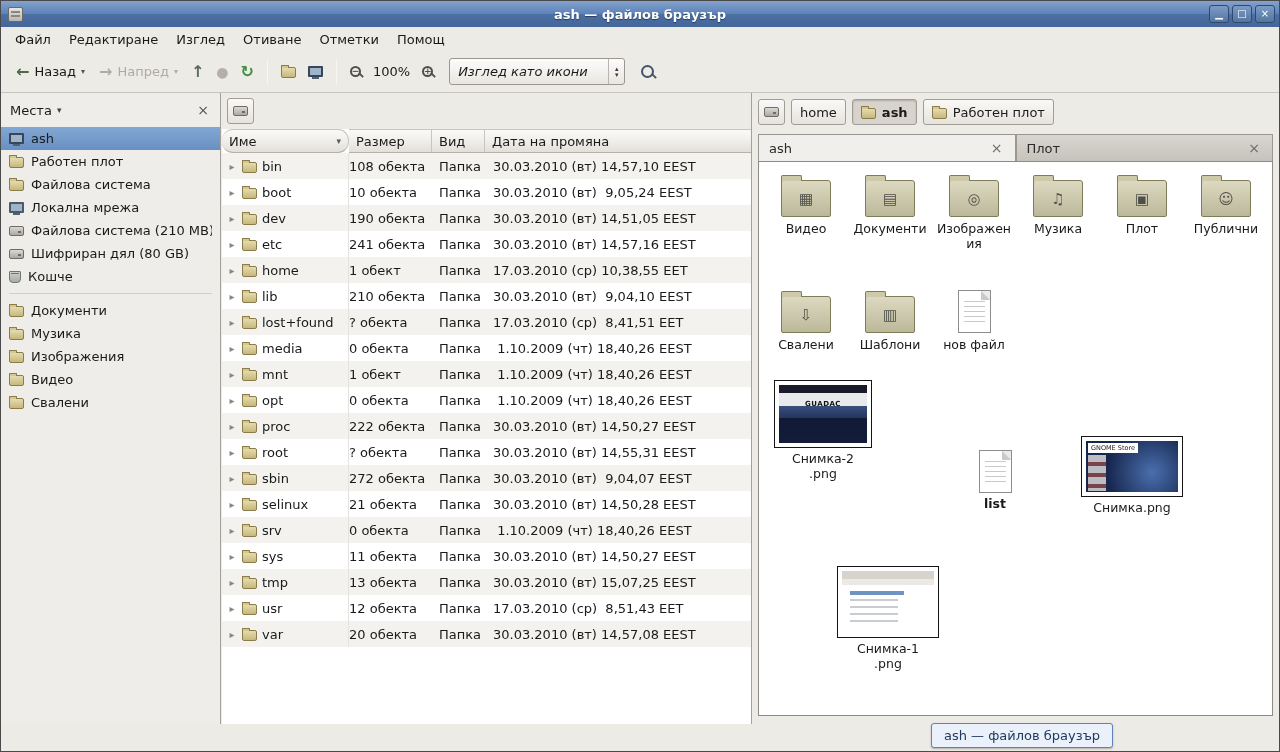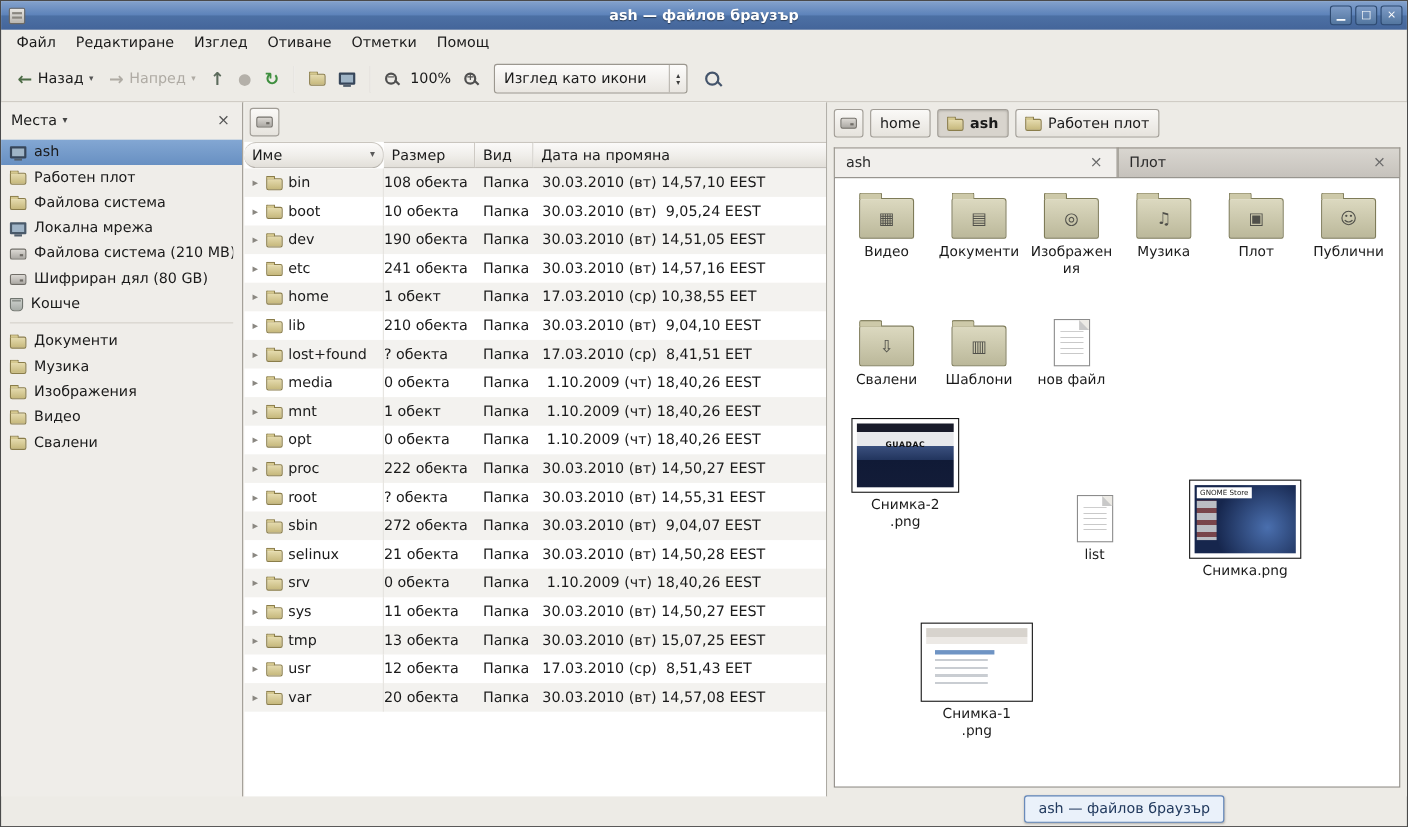--- a/index.html
+++ b/index.html
@@ -40,21 +40,21 @@
   .lens { position:relative; width:11px; height:11px; border:2px solid #4F4F4F; border-radius:50%;
     display:inline-flex; align-items:center; justify-content:center; }
   .lens::after { content:""; position:absolute; width:6px; height:2px; background:#4F4F4F;
     right:-5px; bottom:-1px; transform:rotate(45deg); }
   .lens .sign { font-size:9px; line-height:9px; font-weight:bold; color:#4F4F4F; font-style:normal; }
   .lens.big { width:13px; height:13px; border-color:#44546B; }
   .lens.big::after { background:#44546B; }
   .zoom-label { margin:0 6px; }
   .combo { display:flex; align-items:center; height:27px; width:176px; margin-left:10px;
     background:linear-gradient(#FDFCFB,#E9E6E1); border:1px solid #9B978F; border-radius:3px; padding-left:8px; }
-  .combo-value { flex:1; }
+  .combo-value { flex:1;font-style:italic; }
   .combo-arrows { width:16px; border-left:1px solid #B9B5AE; align-self:stretch; display:flex;
     flex-direction:column; align-items:center; justify-content:center; }
   .combo-arrows span { font-size:7px; line-height:6px; color:#3a3a3a; }
 
   
   .sidebar { position:absolute; top:92px; left:0; width:220px; bottom:27px; background:#EFEDE9;
     border-right:1px solid #A5A19A; }
   .sidebar-header { height:34px; display:flex; align-items:center; padding:0 9px; gap:5px; }
   .sidebar-header .dd { font-size:9px; color:#444; }
   .side-close { margin-left:auto; color:#555; font-size:14px; line-height:14px; padding:0 2px; }
@@ -141,34 +141,34 @@
   .big-icon[data-kind="file-icon"]::after { content:""; position:absolute; left:5px; right:5px; top:10px; bottom:6px;
     background:repeating-linear-gradient(180deg,#C9C9C9 0 1px,transparent 1px 5px); }
 
   .thumb, .plainfile { position:absolute; display:flex; flex-direction:column; align-items:center; gap:4px; }
   .frame { background:#fff; border:1px solid #141414; padding:4px; }
   .timg { display:block; position:relative; }
   .timg-guadec { width:88px; height:58px;
     background:linear-gradient(180deg,#191B2A 0%,#191B2A 13%,#E8E9EC 13%,#E8E9EC 36%,#3A4F7D 36%,#22355E 57%,#101A36 57%,#131C38 100%);text-decoration:underline; }
   .timg-guadec .ovl { position:absolute; top:15px; left:50%; transform:translateX(-50%);
     font-size:7px; font-weight:bold; color:#111; letter-spacing:.5px; white-space:nowrap; }
-  .timg-store { width:92px; height:62px;
+  .timg-store { width:92px; height:51px;
     background:radial-gradient(circle at 72% 62%, #4A6FAE 0%, #16264D 62%); }
   .timg-store .ovl { position:absolute; top:2px; left:2px; font-size:6.5px; color:#222;
     background:#fff; padding:1px 3px; white-space:nowrap; }
   .timg-store::after { content:""; position:absolute; left:2px; top:14px; width:18px; height:36px;
     background:repeating-linear-gradient(180deg,#D8D8D8 0 7px,#8A4A4A 7px 11px); opacity:.85; }
   .timg-fm { width:92px; height:62px;
     background:linear-gradient(180deg,#D7D3CD 0%,#D7D3CD 13%,#ECE9E5 13%,#ECE9E5 23%,#FFFFFF 23%,#FFFFFF 100%); }
   .timg-fm::before { content:""; position:absolute; left:8px; right:30px; top:20px; height:4px; background:#6F94C4; }
   .timg-fm::after { content:""; position:absolute; left:8px; right:36px; top:28px; bottom:8px;
     background:repeating-linear-gradient(180deg,#C9CDD2 0 2px,transparent 2px 7px); }
   .t-snimka2 { left:8px; top:218px; width:112px; }
   .t-snimka2 .ilabel { width:66px; }
-  .t-list { left:204px; top:288px; width:64px; }
+  .t-list { left:204px; top:288px; width:64px;font-weight:bold; }
   .t-snimka { left:318px; top:274px; width:110px; }
   .t-snimka1 { left:74px; top:404px; width:110px; }
   .t-snimka1 .ilabel { width:66px; }
 
   
   .statusbar { position:absolute; left:0; right:0; bottom:0; height:27px; background:#EDEAE5;
     border-top:1px solid #B7B3AC; }
   .status-text { display:inline-block; margin-left:228px; line-height:25px; }
   .task-btn { position:absolute; left:930px; top:722px; height:25px; display:flex; align-items:center;
     padding:0 12px; background:#EAF1FA; border:1px solid #5E83B8; border-radius:3px; color:#223A5E;

